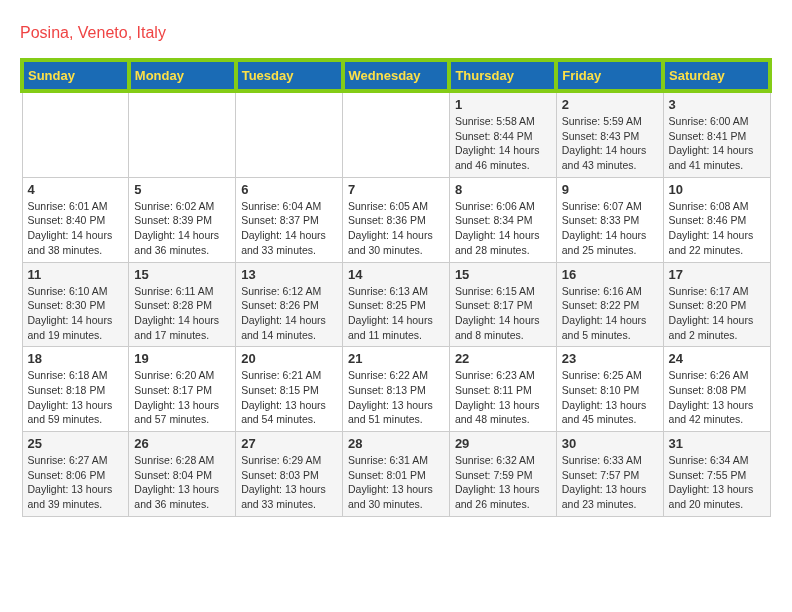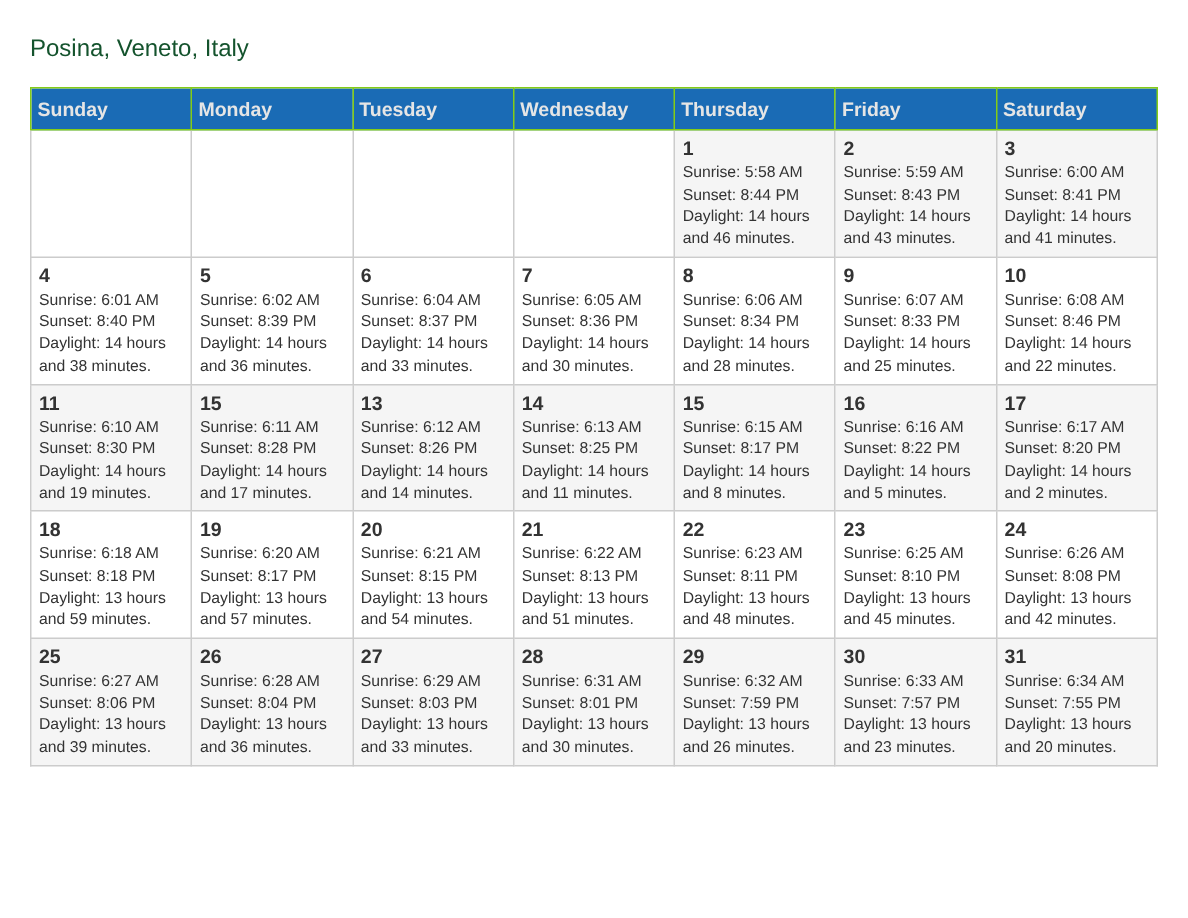--- a/index.html
+++ b/index.html
@@ -44,36 +44,36 @@
       text-align: right;
     }
     .month-title {
       font-size: 42px;
       font-weight: normal;
       color: #333;
       line-height: 1;
     }
     .location {
       font-size: 16px;
-      color: #14532d;
+      color: #ef4444;
       margin-top: 4px;
     }
     table {
       width: 100%;
       border-collapse: collapse;
       table-layout: fixed;
     }
     thead th {
       background: #1a6bb5;
-      color: #e5e5e5;
+      color: #fde047;
       font-size: 13px;
       font-weight: bold;
       padding: 6px 4px;
       text-align: left;
-      border: 1px solid #84cc16;
+      border: 4px solid #84cc16;
     }
     tbody td {
       border: 1px solid #ccc;
       vertical-align: top;
       padding: 4px 5px;
       font-size: 11px;
       color: #333;
       height: 78px;
       background: #fff;
     }

